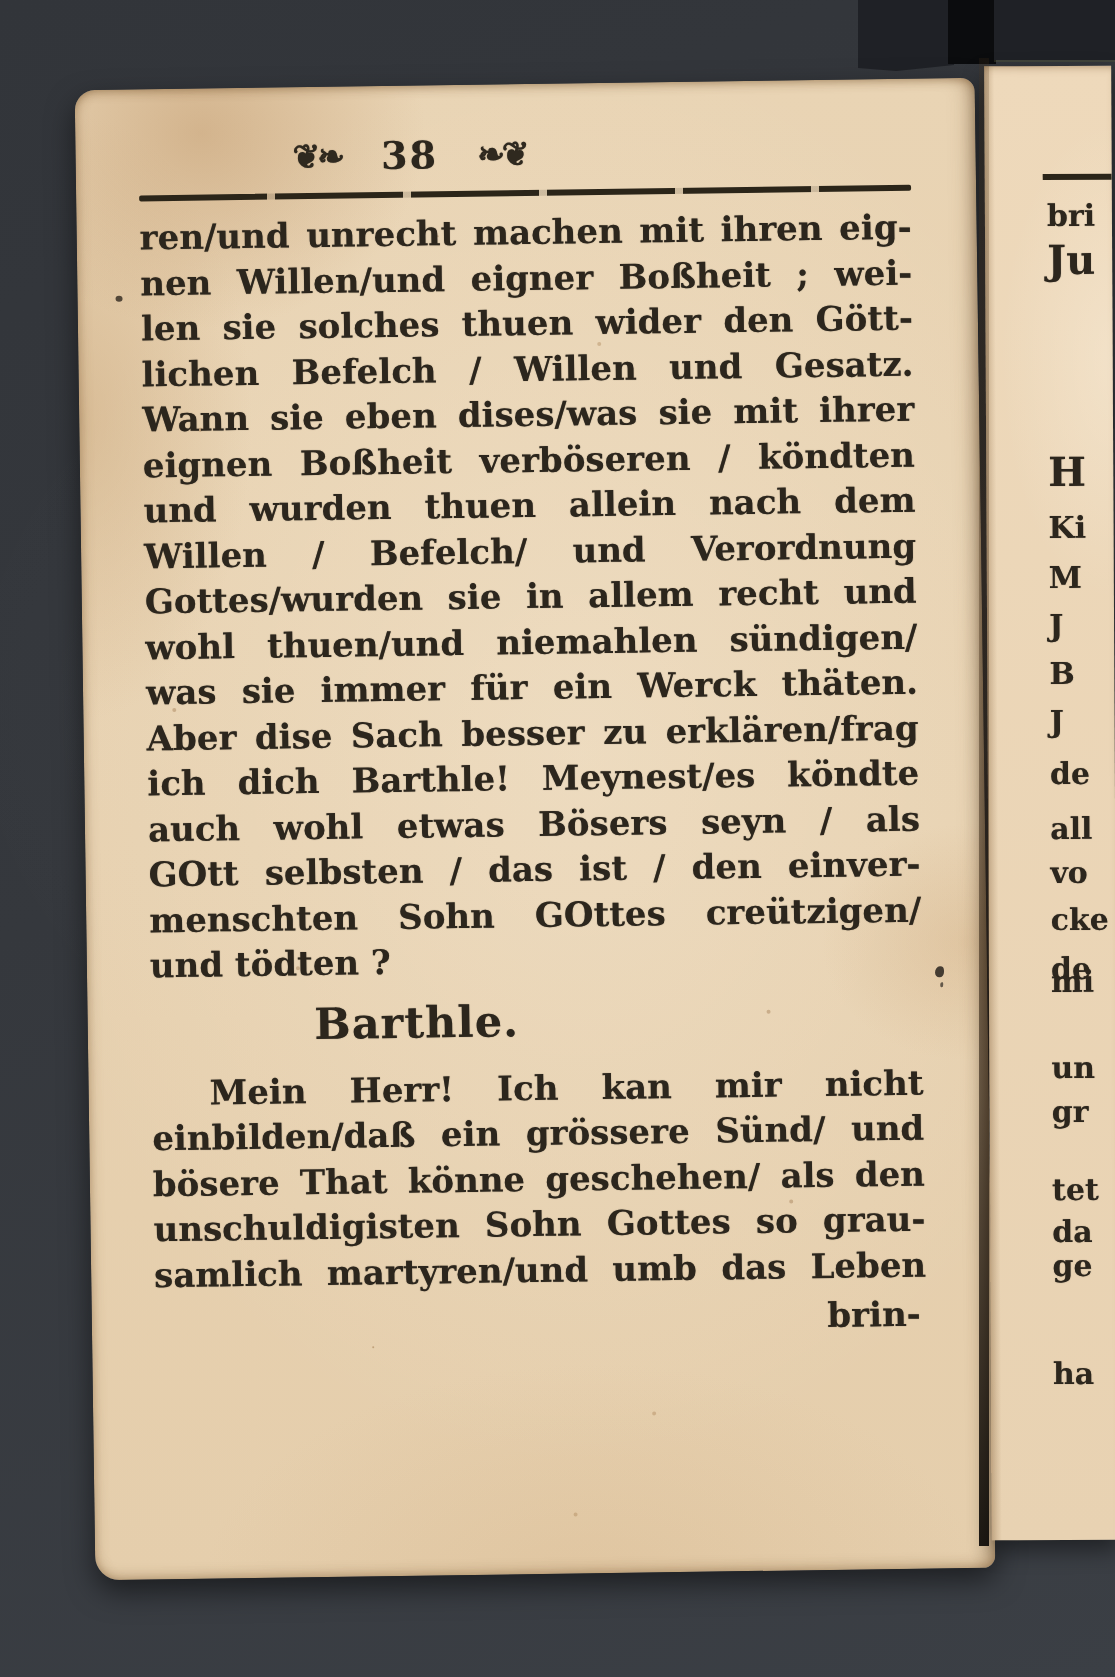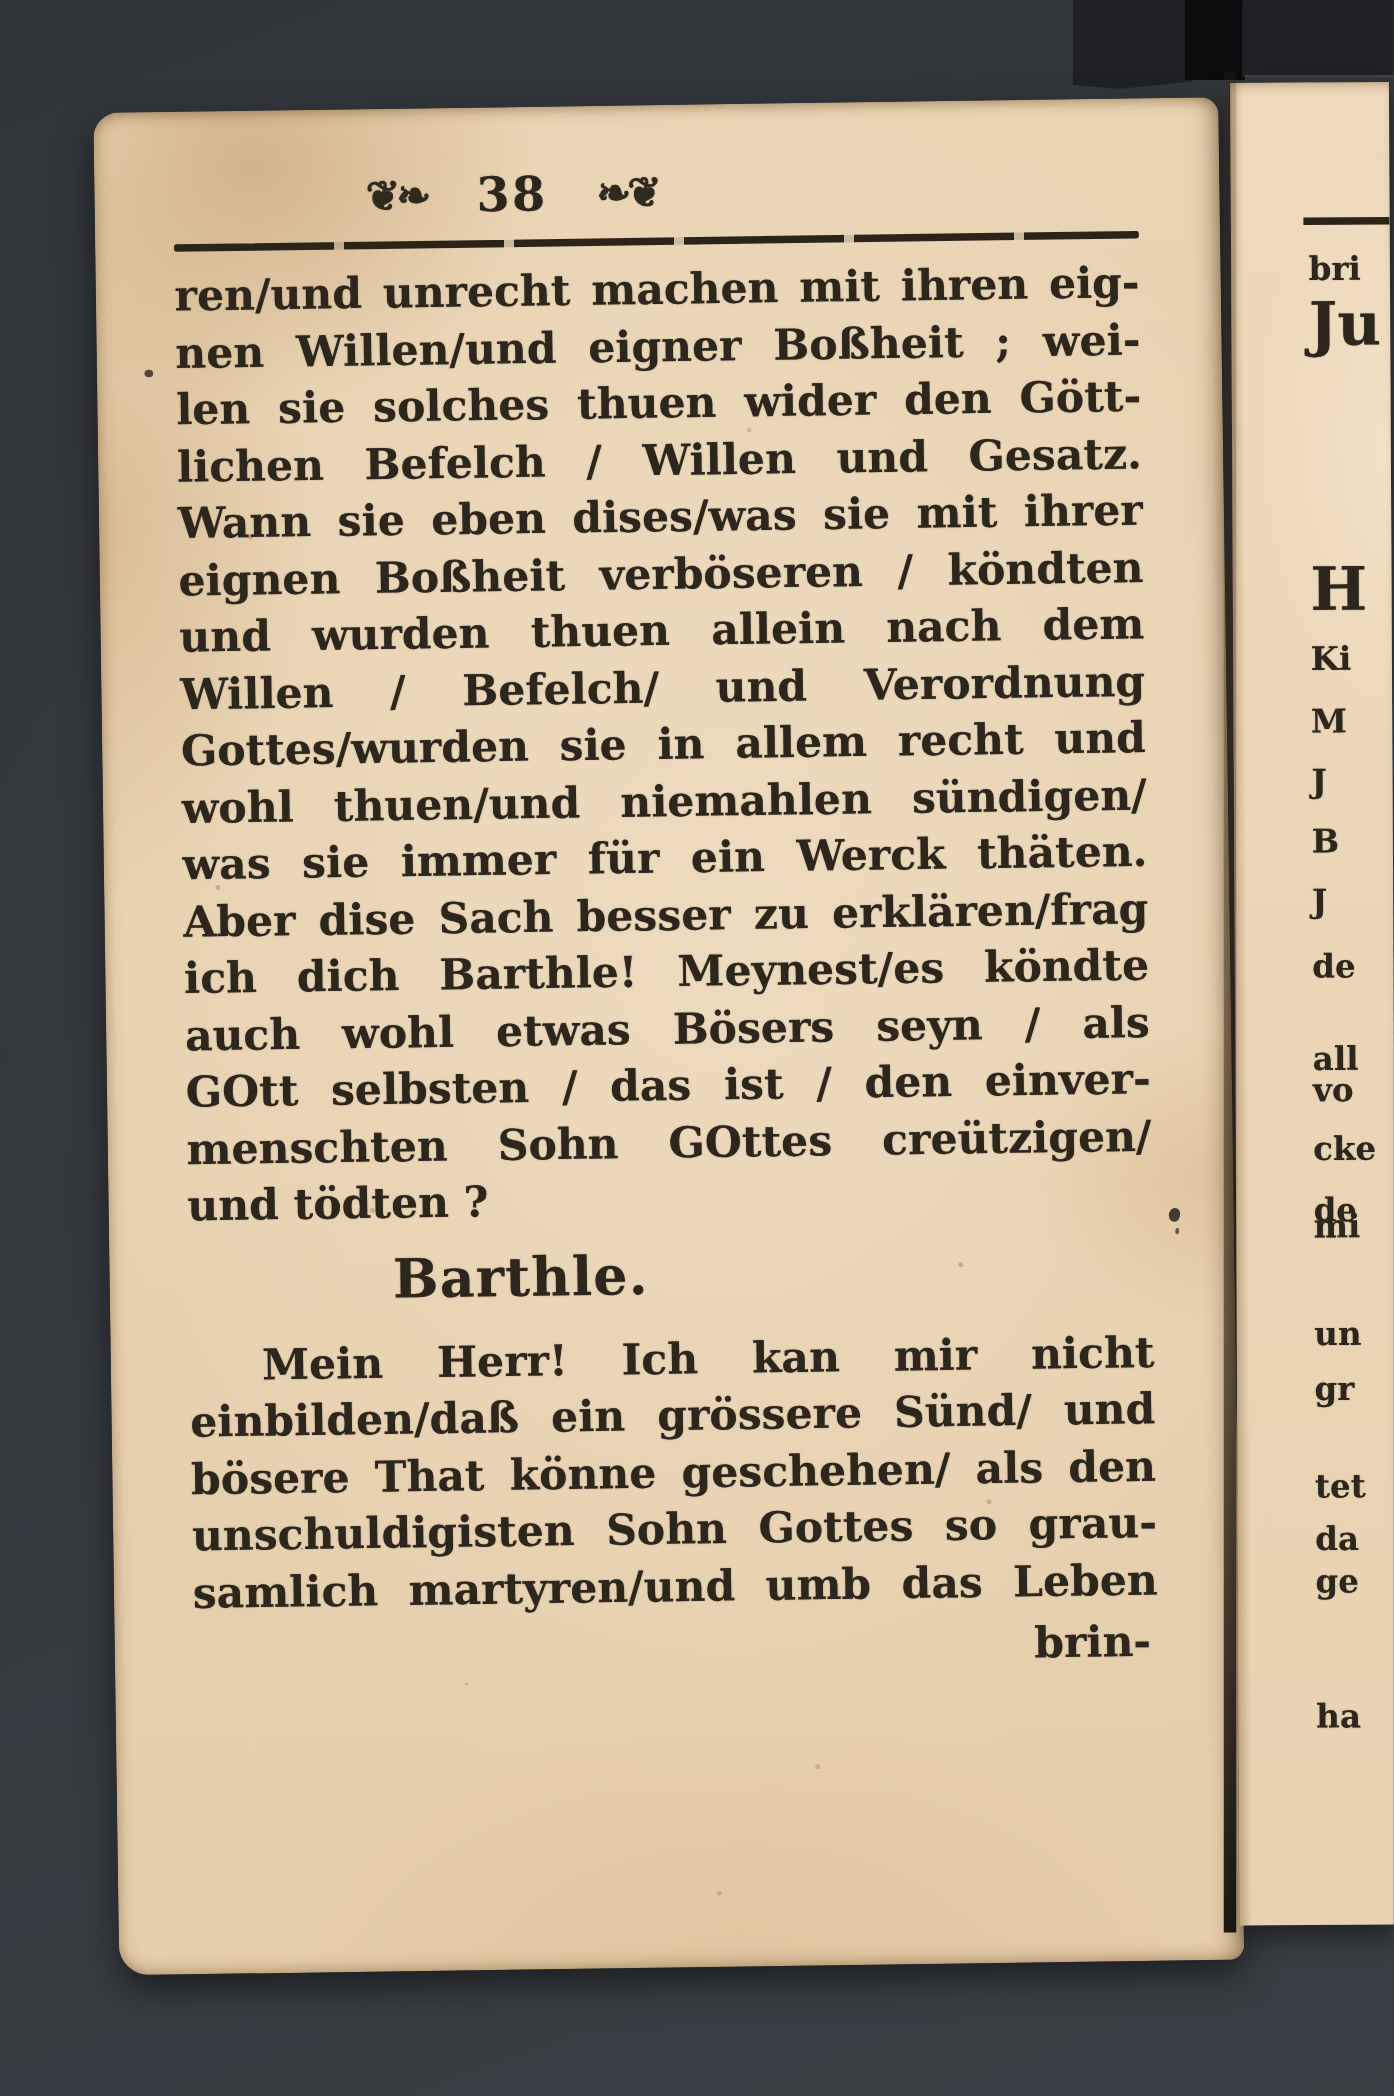--- a/index.html
+++ b/index.html
@@ -92,22 +92,22 @@
     position:absolute;left:988px;top:66px;width:127px;height:1474px;overflow:hidden;
     transform:rotate(-0.3deg);
     background:
       linear-gradient(to right, rgba(130,95,55,0.35), rgba(130,95,55,0) 10px),
       radial-gradient(ellipse 140px 300px at 100% 20%, rgba(255,248,235,0.3), transparent 80%),
       linear-gradient(#eed9bb, #e8d2b2);
     box-shadow:0 10px 22px rgba(0,0,0,0.45), inset 0 6px 10px -6px rgba(120,85,45,0.6);
     color:#2c261d;font-weight:700;text-shadow:0 0 1px rgba(44,38,29,0.5);
   }
   .r-rule{position:absolute;left:58px;right:0;top:108px;height:6px;background:#2b2519;}
-  .frag{position:absolute;left:62px;font-size:26px;line-height:44px;white-space:nowrap;}
-  .frag.large{font-size:48px;}
+  .frag{position:absolute;left:62px;font-size:30px;line-height:44px;white-space:nowrap;}
+  .frag.large{font-size:40px;}
 </style>
 </head>
 <body>
 
 <div class="scene">
 
   <div class="board board-left"></div>
   <div class="board board-notch" style="position:absolute;"></div>
   <div class="board board-right"></div>
 
@@ -162,21 +162,21 @@
     <div class="r-rule"></div>
     <div class="frag" style="top:128px">bri</div>
     <div class="frag large" style="top:172px">Ju</div>
     <div class="frag large" style="top:384px">H</div>
     <div class="frag" style="top:440px">Ki</div>
     <div class="frag" style="top:490px">M</div>
     <div class="frag" style="top:538px">J</div>
     <div class="frag" style="top:586px">B</div>
     <div class="frag" style="top:634px">J</div>
     <div class="frag" style="top:686px">de</div>
-    <div class="frag" style="top:760px">all</div>
+    <div class="frag" style="top:741px">all</div>
     <div class="frag" style="top:785px">vo</div>
     <div class="frag" style="top:832px">cke</div>
     <div class="frag" style="top:881px">de</div>
     <div class="frag" style="top:894px">mi</div>
     <div class="frag" style="top:980px">un</div>
     <div class="frag" style="top:1024px">gr</div>
     <div class="frag" style="top:1102px">tet</div>
     <div class="frag" style="top:1144px">da</div>
     <div class="frag" style="top:1178px">ge</div>
     <div class="frag" style="top:1286px">ha</div>

